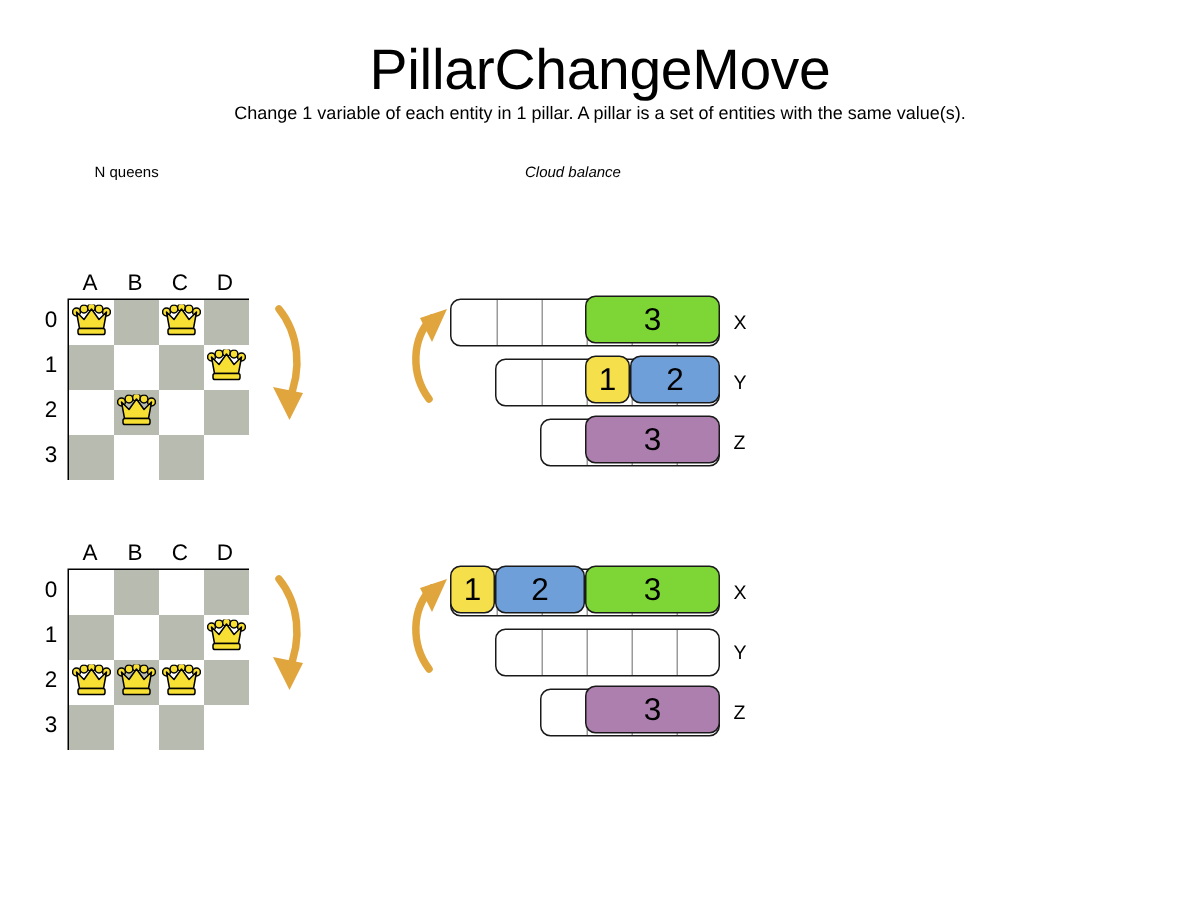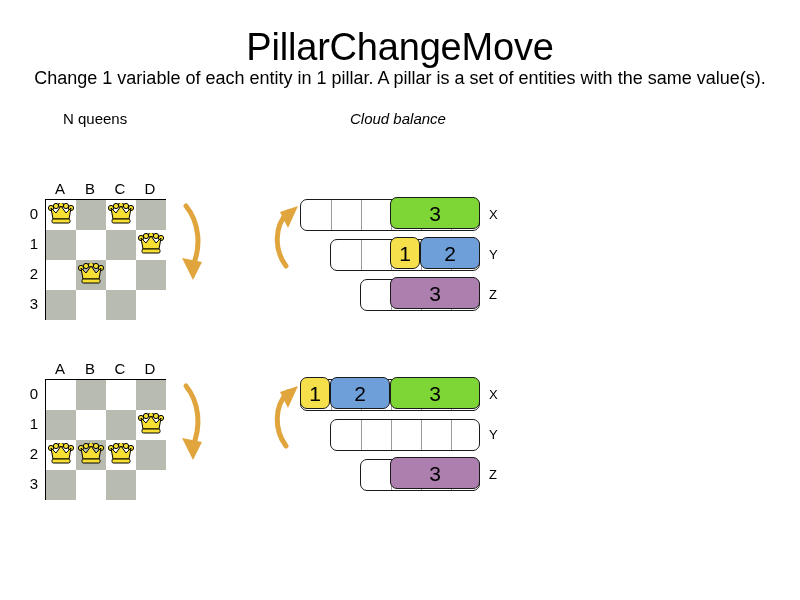--- a/index.html
+++ b/index.html
@@ -26,28 +26,28 @@
     font-size: 38px;
     font-weight: normal;
     letter-spacing: -0.2px;
   }
   #page-subtitle {
     position: absolute;
     top: 68px;
     left: 0;
     width: 800px;
     text-align: center;
-    font-size: 18px;
+    font-size: 12px;
     font-weight: normal;
   }
 
   
   .section-heading {
     position: absolute;
-    font-size: 15px;
+    font-size: 10px;
     white-space: nowrap;
   }
   #heading-nqueens  { left: 63px;  top: 110px; }
   #heading-cloud    { left: 350px; top: 110px; font-style: italic; }
 
   
   .board-block { position: absolute; }
   #board-block-top    { left: 0px; top: 0px; }
   #board-block-bottom { left: 0px; top: 180px; }
 

